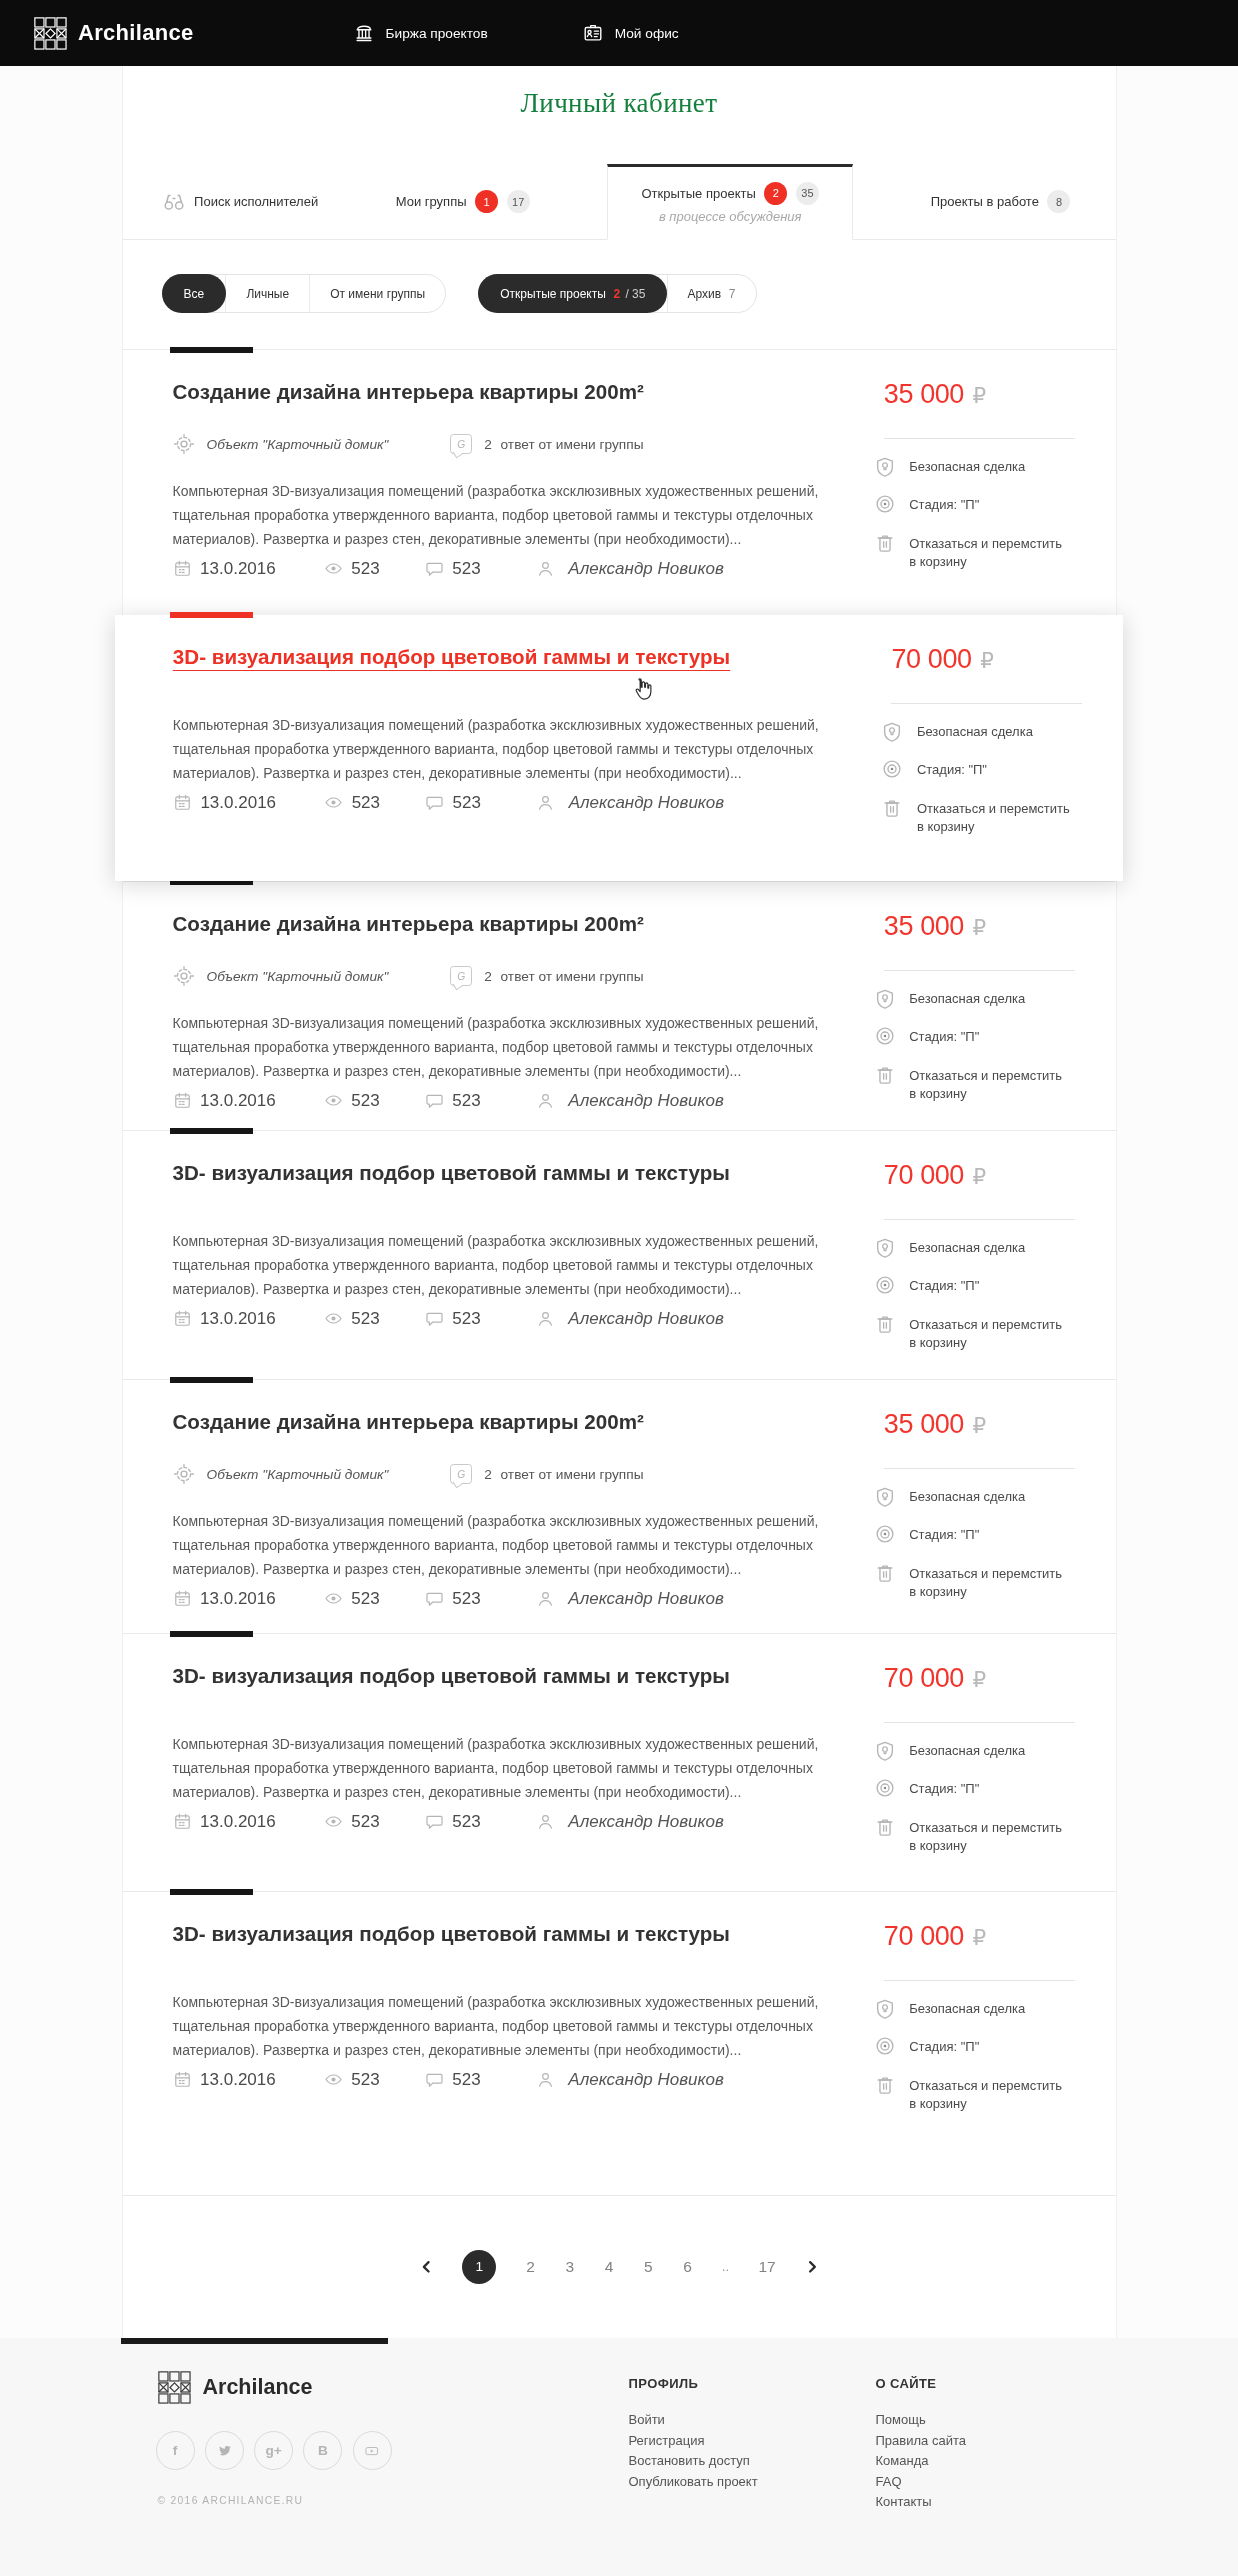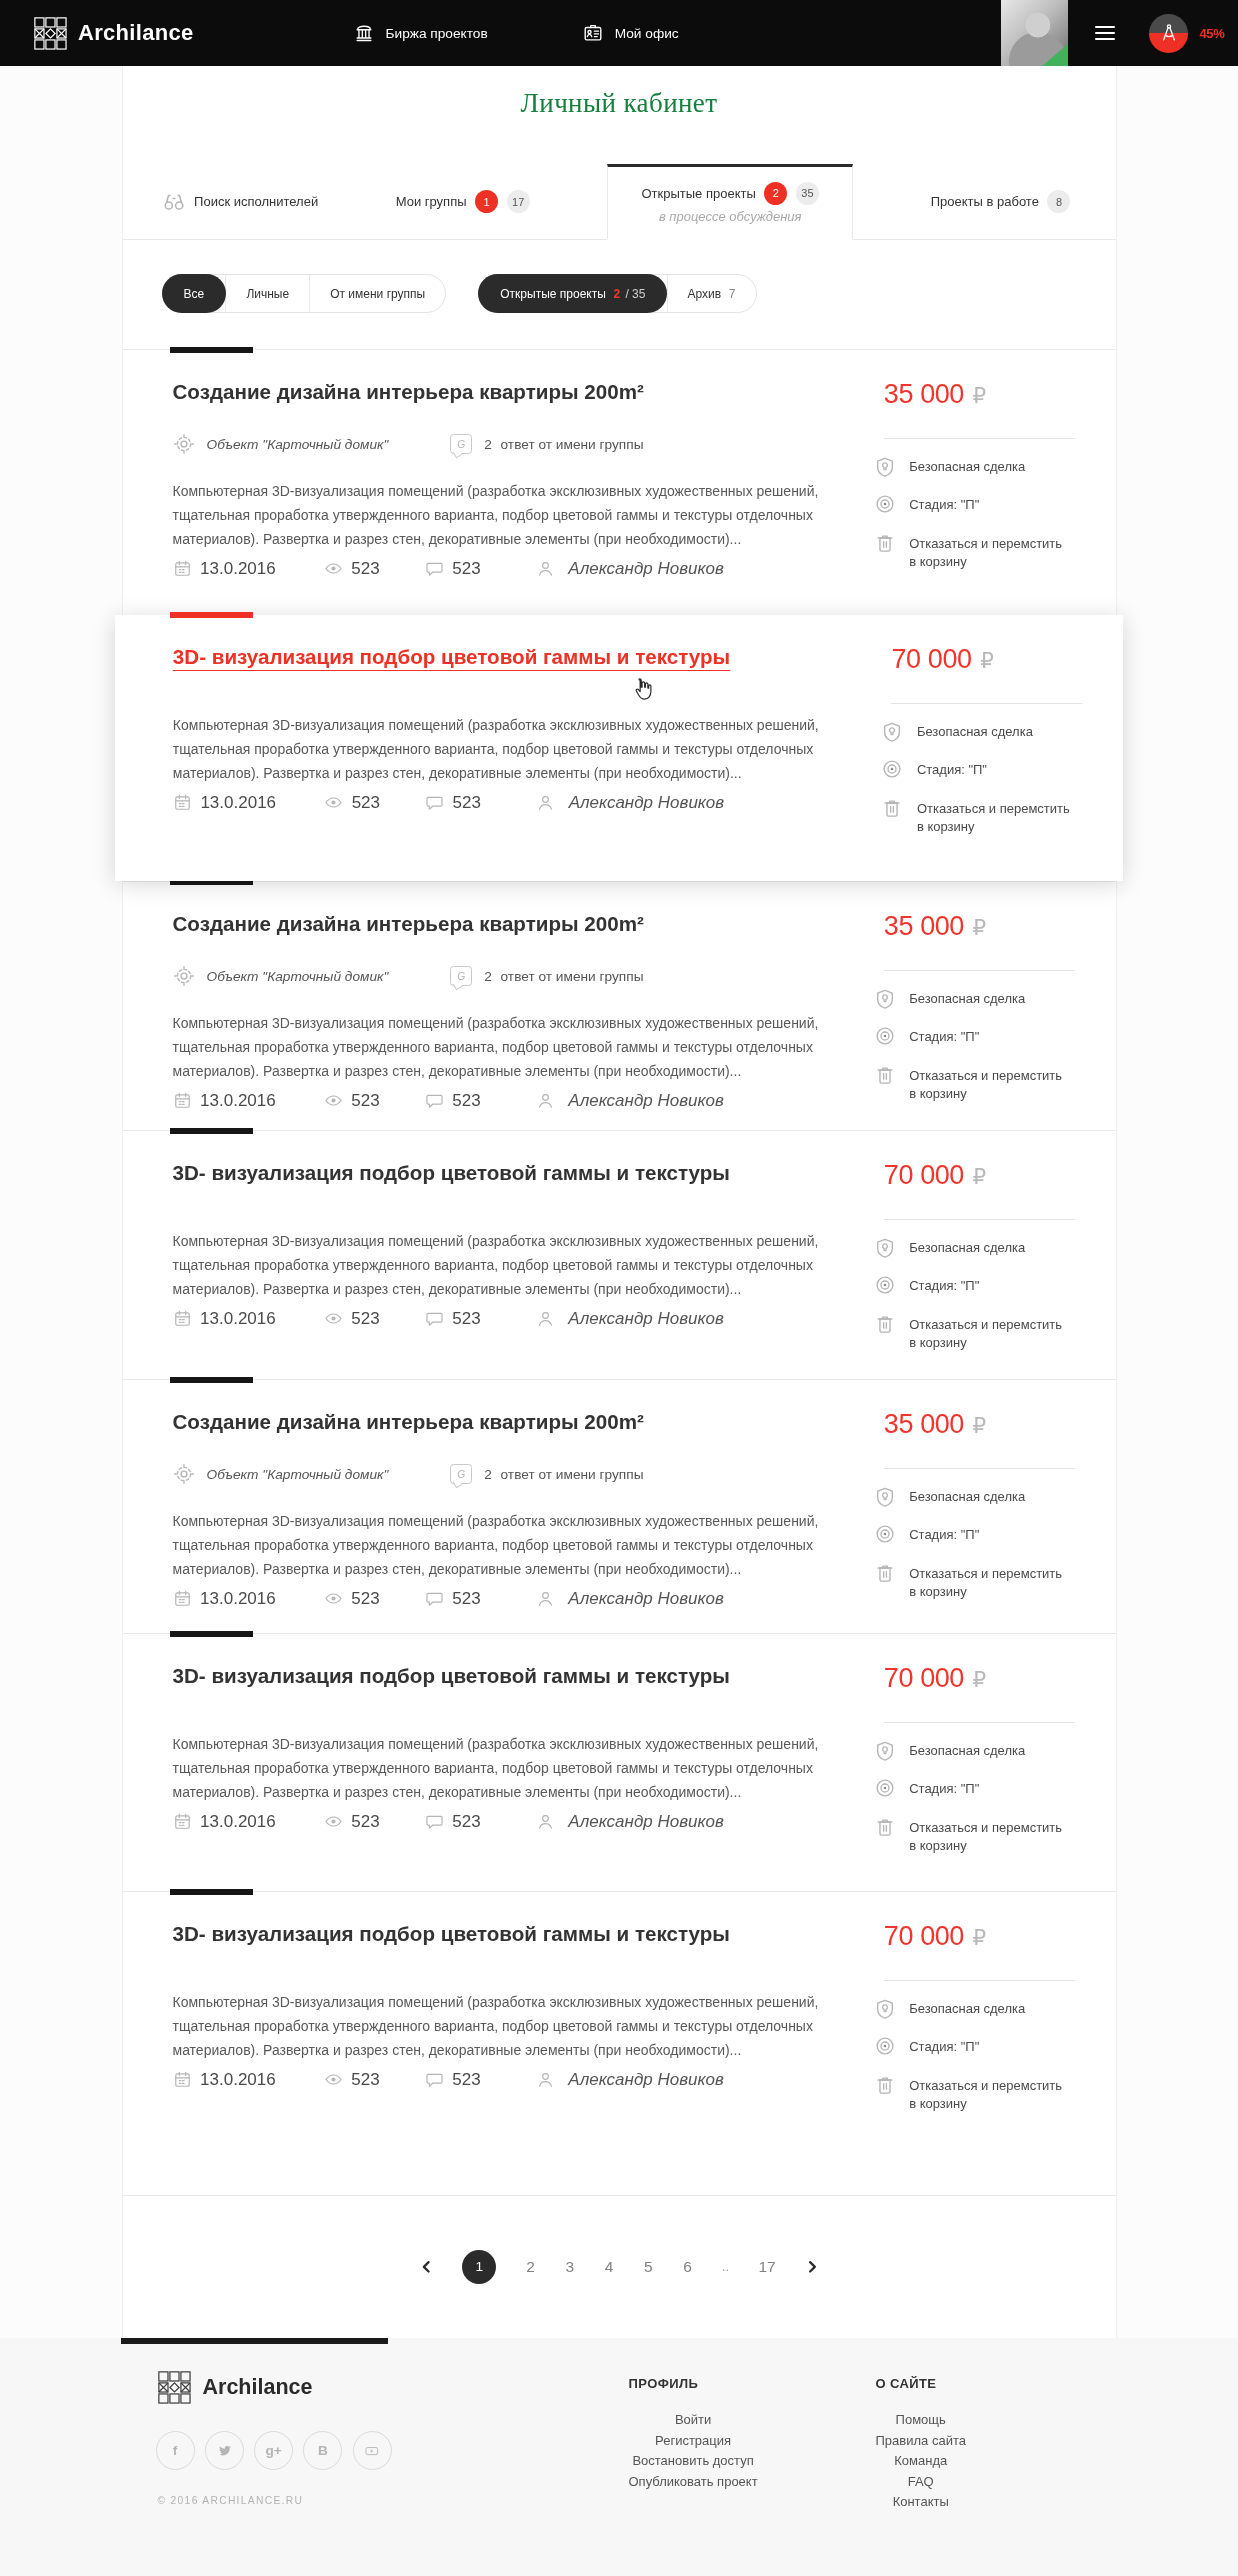--- a/index.html
+++ b/index.html
@@ -119,21 +119,21 @@
   .logo-dark { width:33px; height:33px; stroke:#3c3c3c; fill:none; stroke-width:1.4; }
   .f-brand-name { color:#2b2b2b; font-size:21.5px; font-weight:700; }
   .socials { position:absolute; left:34px; top:93px; display:flex; gap:10.3px; }
   .soc { width:39px; height:39px; border:0.9px solid #dadada; border-radius:50%; color:#b5b5b5;
     display:flex; align-items:center; justify-content:center; font-size:13.7px; cursor:pointer; }
   .soc-ic { width:15.5px; height:15.5px; }
   .copyright { position:absolute; left:36px; top:157px; color:#b3b3b3; font-size:10.3px; letter-spacing:1.3px; }
   .f-col { position:absolute; top:38px; }
   .f-col.c1 { left:507px; } .f-col.c2 { left:754px; }
   .f-col h4 { margin:0 0 19px 0; font-size:13px; color:#333; letter-spacing:0.4px; }
-  .f-link { color:#555; font-size:13px; line-height:20.6px; cursor:pointer;text-align:center; }
+  .f-link { color:#555; font-size:13px; line-height:20.6px; cursor:pointer; }
 </style>
 </head>
 <body>
 
 <header class="topbar">
   <div class="brand">
     <svg class="logo-svg" viewBox="0 0 38 38">
       <rect x="1" y="1" width="10.5" height="10.5"></rect>
         <rect x="13.7" y="1" width="10.5" height="10.5"></rect>
         <rect x="26.4" y="1" width="10.5" height="10.5"></rect>
@@ -157,35 +157,20 @@
     <div class="nav-item">
       <svg class="icw" viewBox="0 0 24 24">
         <rect x="3.5" y="6" width="17" height="13.5" rx="1.5"></rect>
           <path d="M9.5 6V4h5v2"></path>
         <circle cx="8.2" cy="11" r="1.7"></circle>
           <path d="M5.8 15.8c.5-1.6 1.4-2.3 2.4-2.3s1.9.7 2.4 2.3M13.5 10h4.5M13.5 13h4.5M13.5 16h3"></path>
       </svg>
       <span>Мой офис</span>
     </div>
   </nav>
-  <div class="topbar-right">
-    <div class="avatar"></div>
-    <div class="burger">
-        <i></i>
-        <i></i>
-        <i></i>
-      </div>
-    <div class="progress-circle">
-      <svg class="icc" viewBox="0 0 24 24">
-        <circle cx="12" cy="4.8" r="1.7"></circle>
-          <path d="M11 6.3L6.2 19.5M13 6.3l4.8 13.2M8.1 14.6c2.4 1.7 5.4 1.7 7.8 0"></path>
-      </svg>
-    </div>
-    <span class="percent">45%</span>
-  </div>
 </header>
 
 <main class="container">
   <h1 class="page-title">Личный кабинет</h1>
 
   <div class="tabs">
     <div class="tab">
       <svg class="tico" viewBox="0 0 24 24">
         <path d="M8.5 5.5h-2l-2 7M15.5 5.5h2l2 7M10.5 8.5h3"></path>
         <circle cx="6.8" cy="15.5" r="3.6"></circle>

